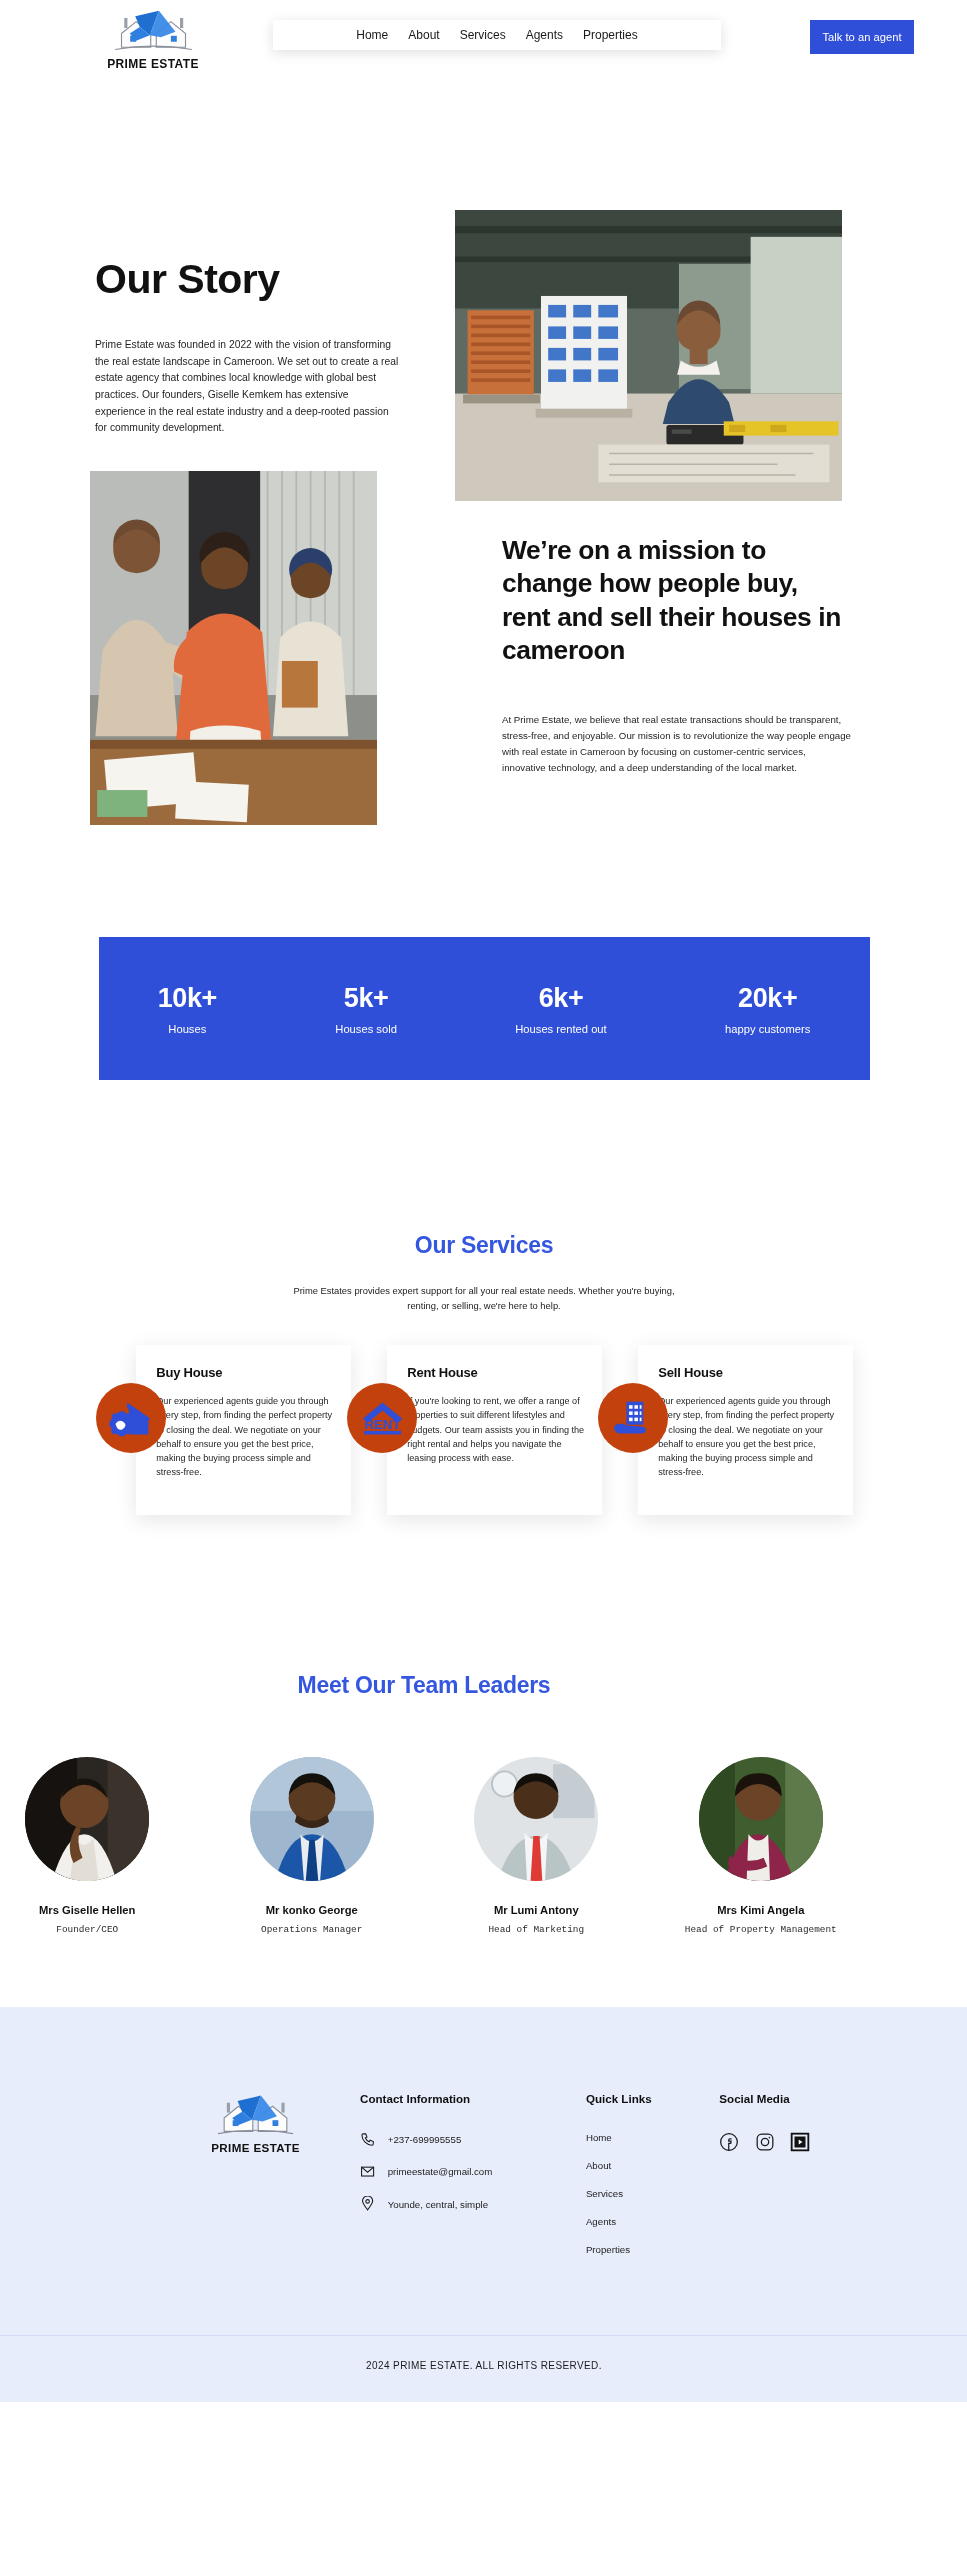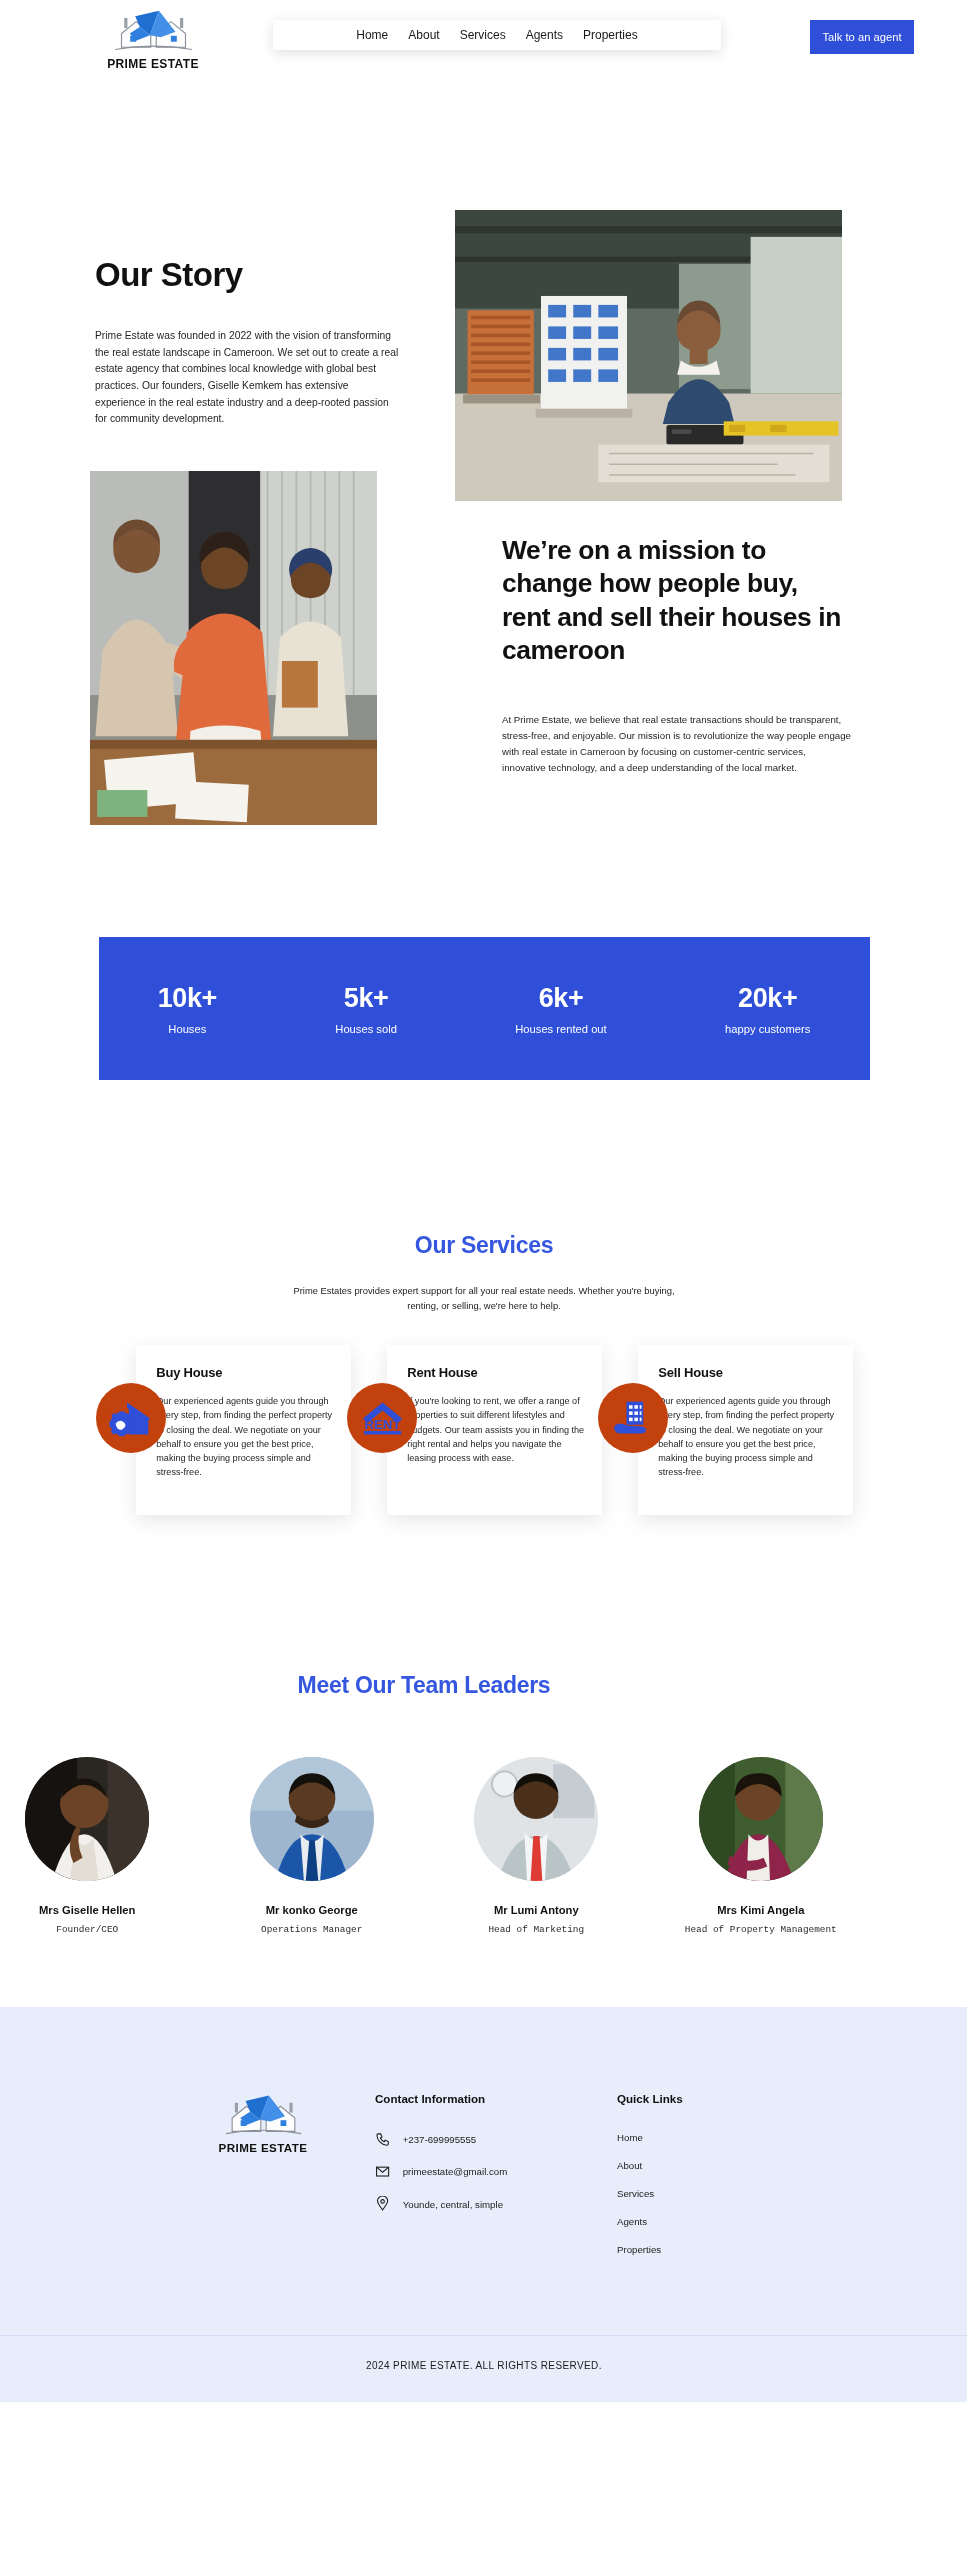--- a/index.html
+++ b/index.html
@@ -81,21 +81,21 @@
     width: 968px;
     height: 385px;
   }
   .story-text {
     position: absolute;
     left: 95px;
     top: 170px;
     width: 305px;
   }
   .story-title {
-    font-size: 33px;
+    font-size: 41px;
     font-weight: bold;
     letter-spacing: -0.5px;
     margin-bottom: 34px;
   }
   .story-body {
     font-size: 10.3px;
     line-height: 1.62;
     color: #1f1f1f;
   }
   .story-img {
@@ -665,20 +665,45 @@
 
     <div class="f-col-links">
       <div class="f-head">Quick Links</div>
       <a class="f-link" href="#">Home</a>
       <a class="f-link" href="#">About</a>
       <a class="f-link" href="#">Services</a>
       <a class="f-link" href="#">Agents</a>
       <a class="f-link" href="#">Properties</a>
     </div>
 
+    <div class="f-col-social">
+      <div class="f-head">Social Media</div>
+      <div class="socials">
+        <a href="#">
+          <svg width="20" height="20" viewBox="0 0 24 24" fill="none" stroke="#1b1b1b" stroke-width="1.5">
+            <circle cx="12" cy="12" r="10"></circle>
+            <path d="M14.6 8.2 h-1.5 c-1 0 -1.4 .5 -1.4 1.4 V11 h2.8 l-.4 2.6 h-2.4 V22" stroke-linecap="round"></path>
+          </svg>
+        </a>
+        <a href="#">
+          <svg width="20" height="20" viewBox="0 0 24 24" fill="none" stroke="#1b1b1b" stroke-width="1.5">
+            <rect x="2.6" y="2.6" width="18.8" height="18.8" rx="5.5"></rect>
+            <circle cx="12" cy="12" r="4.4"></circle>
+            <circle cx="17.3" cy="6.7" r="1" fill="#1b1b1b" stroke="none"></circle>
+          </svg>
+        </a>
+        <a href="#">
+          <svg width="20" height="20" viewBox="0 0 24 24">
+            <rect x="2" y="2" width="20" height="20" fill="none" stroke="#111" stroke-width="2.2"></rect>
+            <rect x="5.4" y="5.4" width="13.2" height="13.2" fill="#111"></rect>
+            <path d="M10.4 9.1 L15 12 L10.4 14.9 Z" fill="#ffffff"></path>
+          </svg>
+        </a>
+      </div>
+    </div>
 
   </div>
 </footer>
 
 <div class="copyright">
   <span>2024 PRIME ESTATE. ALL RIGHTS RESERVED.</span>
 </div>
 
 
 </body></html>

